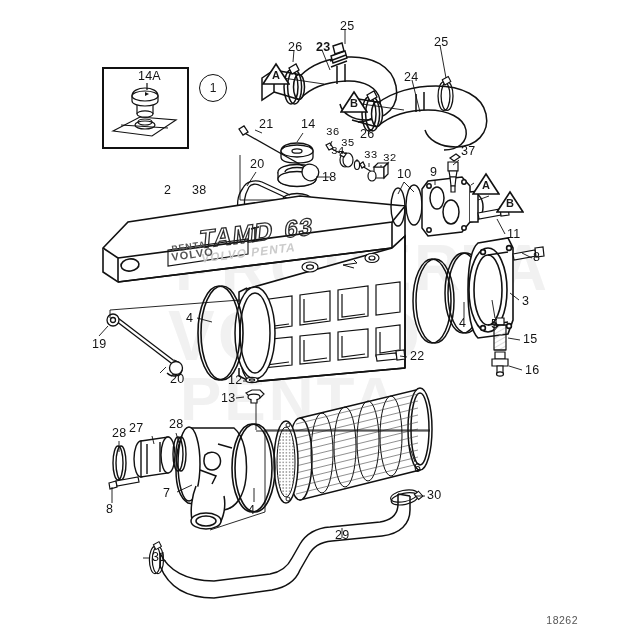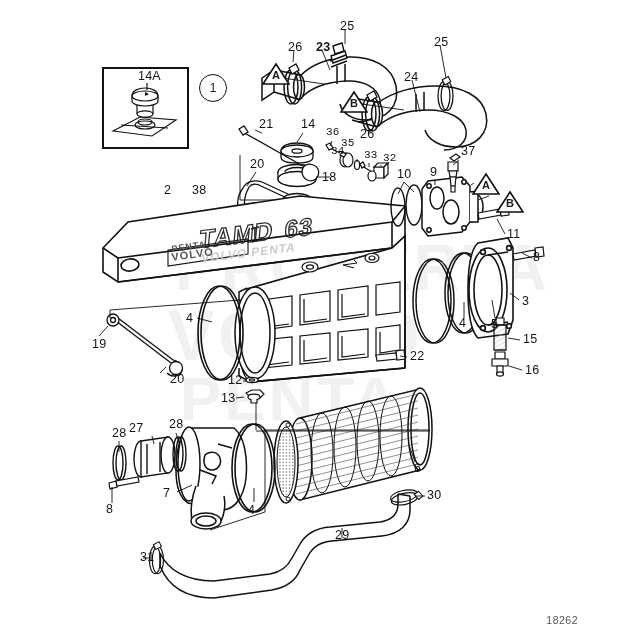--- a/index.html
+++ b/index.html
@@ -508,21 +508,21 @@
 
   <div class="callout" style="left:112px;top:427px;">28</div>
   <div class="callout" style="left:129px;top:422px;">27</div>
   <div class="callout" style="left:169px;top:418px;">28</div>
   <div class="callout" style="left:106px;top:503px;">8</div>
   <div class="callout" style="left:163px;top:487px;">7</div>
   <div class="callout" style="left:248px;top:504px;">4</div>
   <div class="callout" style="left:414px;top:462px;">6</div>
   <div class="callout" style="left:427px;top:489px;">30</div>
   <div class="callout" style="left:335px;top:529px;">29</div>
-  <div class="callout" style="left:140px;top:551px;">31</div>
+  <div class="callout" style="left:152px;top:551px;">31</div>
 
   <div class="tri" style="left:262px;top:62px;">
     <svg width="28" height="24" viewBox="0 0 28 24">
         <polygon points="14,2 27,22 1,22" fill="#fff" stroke="#111" stroke-width="1.6"></polygon>
       </svg>
     <span>A</span>
   </div>
   <div class="tri" style="left:340px;top:90px;">
     <svg width="28" height="24" viewBox="0 0 28 24">
         <polygon points="14,2 27,22 1,22" fill="#fff" stroke="#111" stroke-width="1.6"></polygon>

